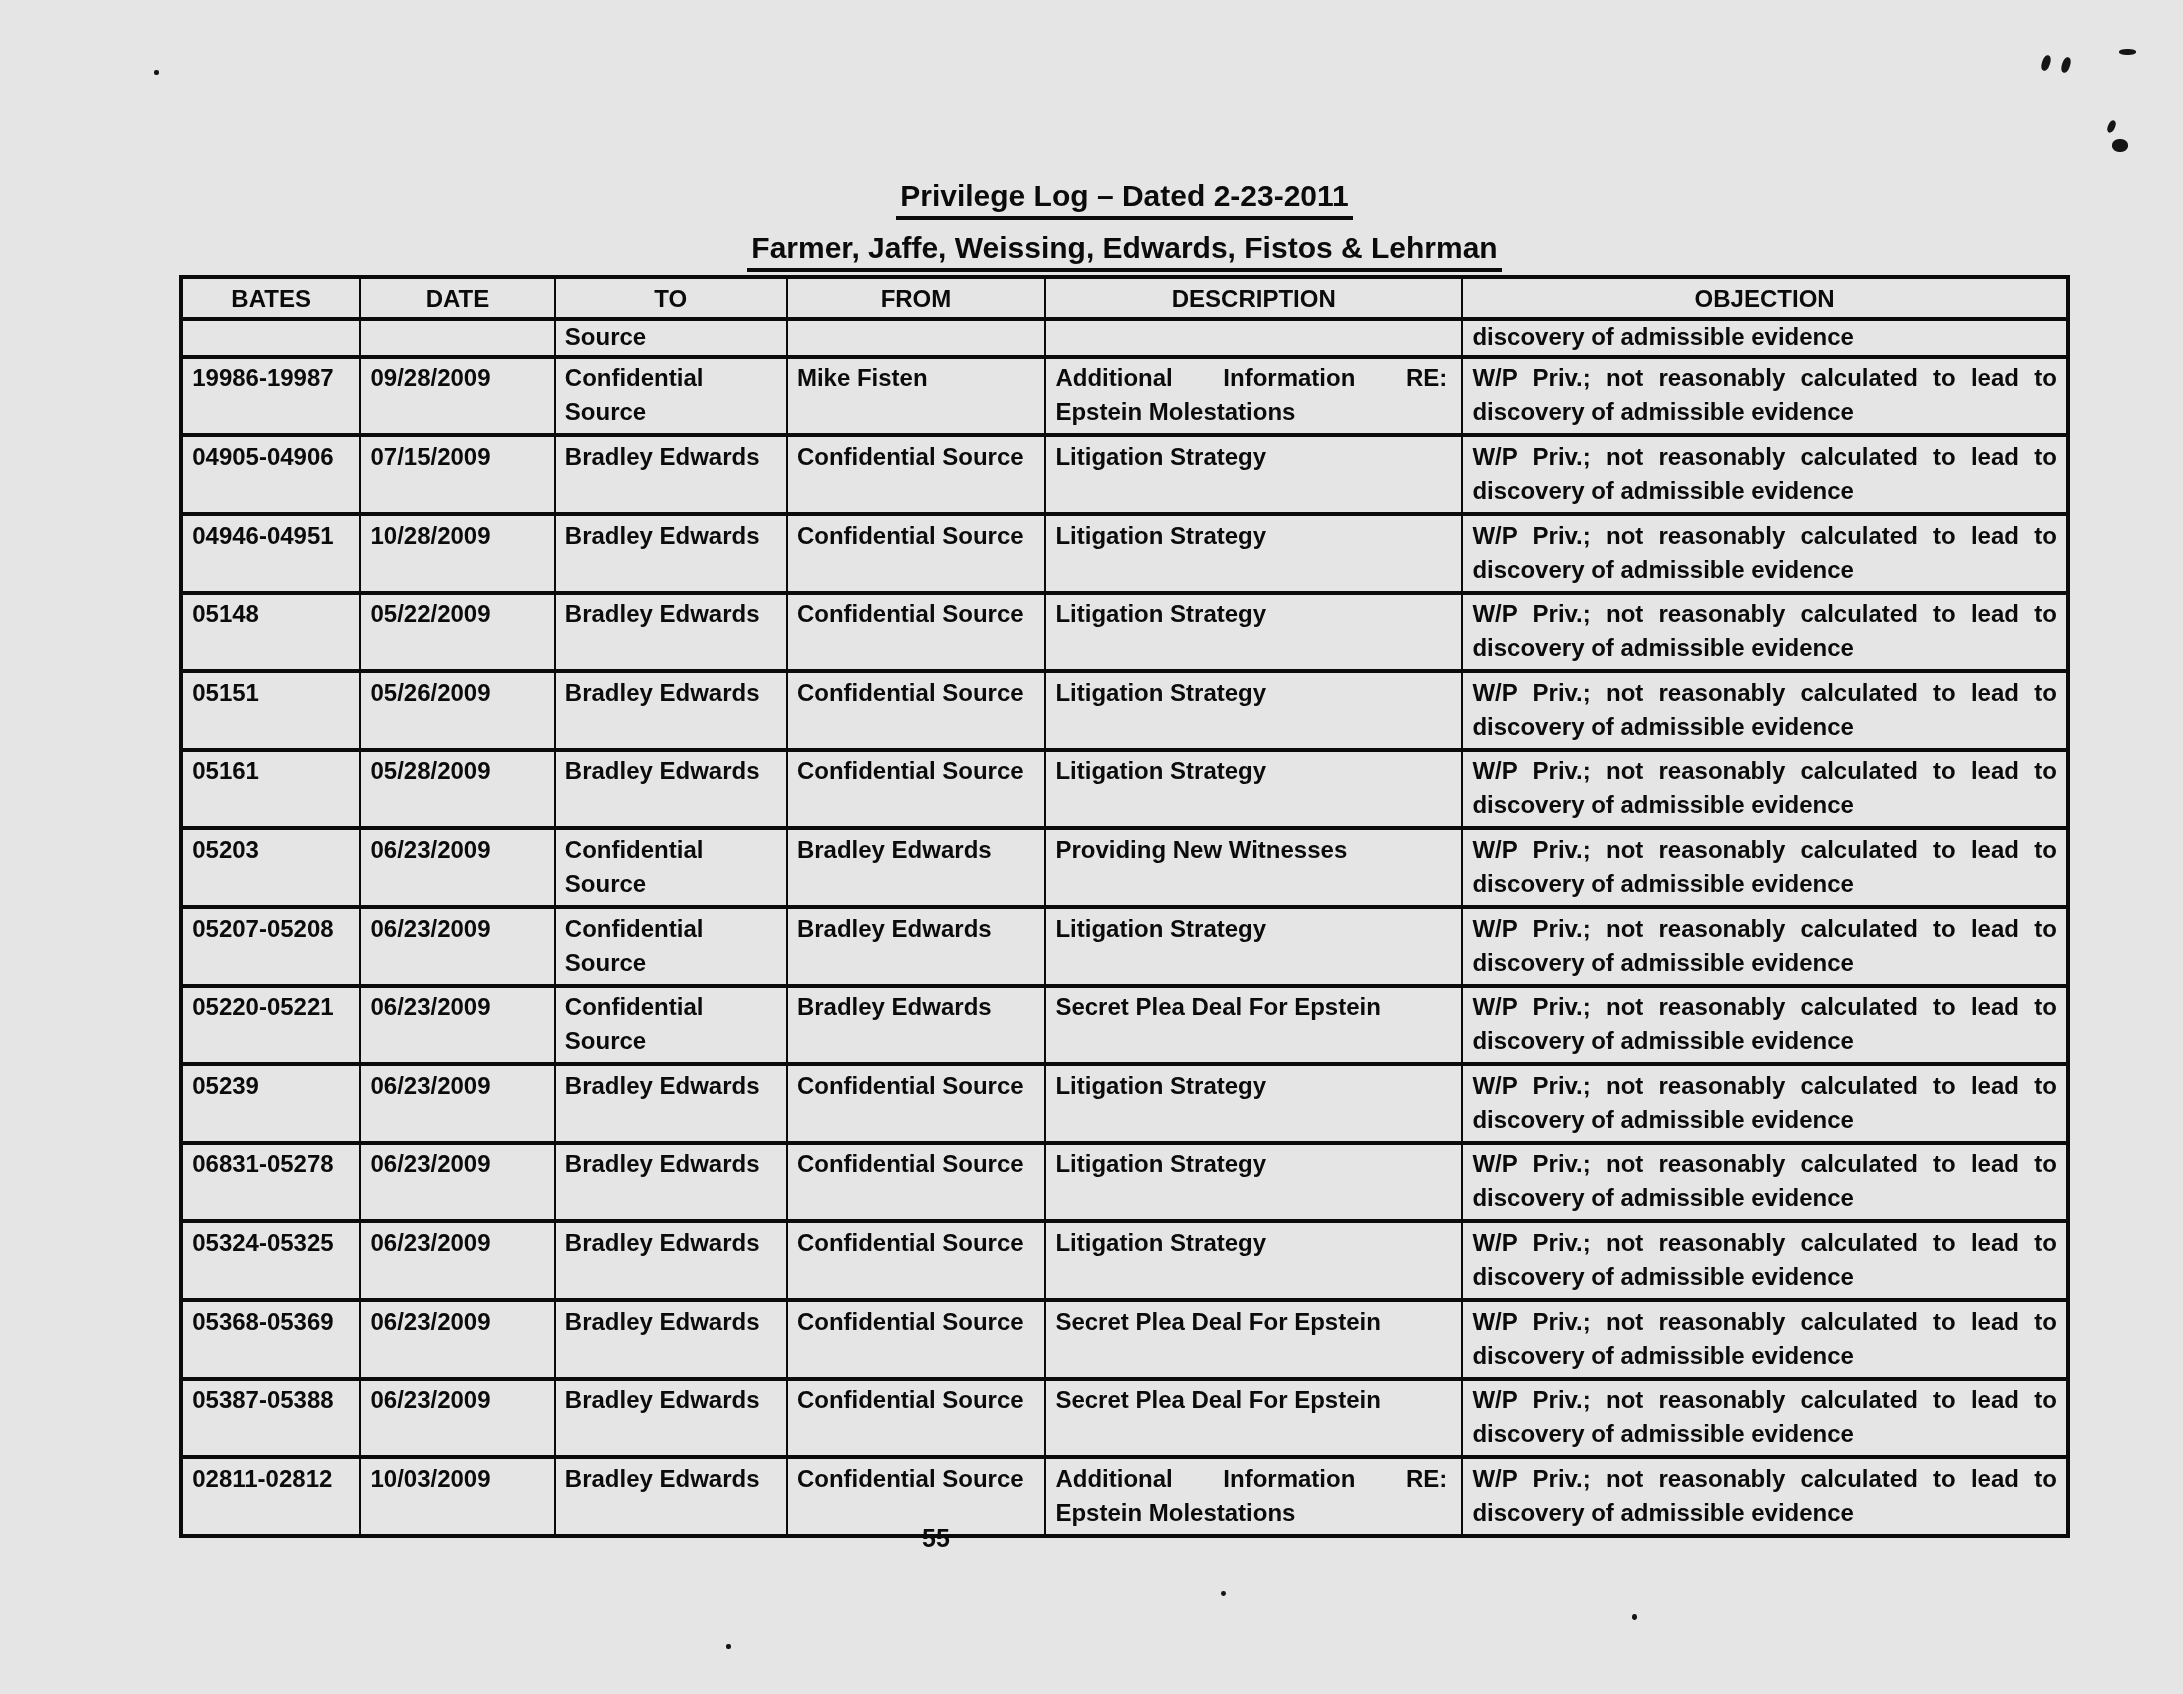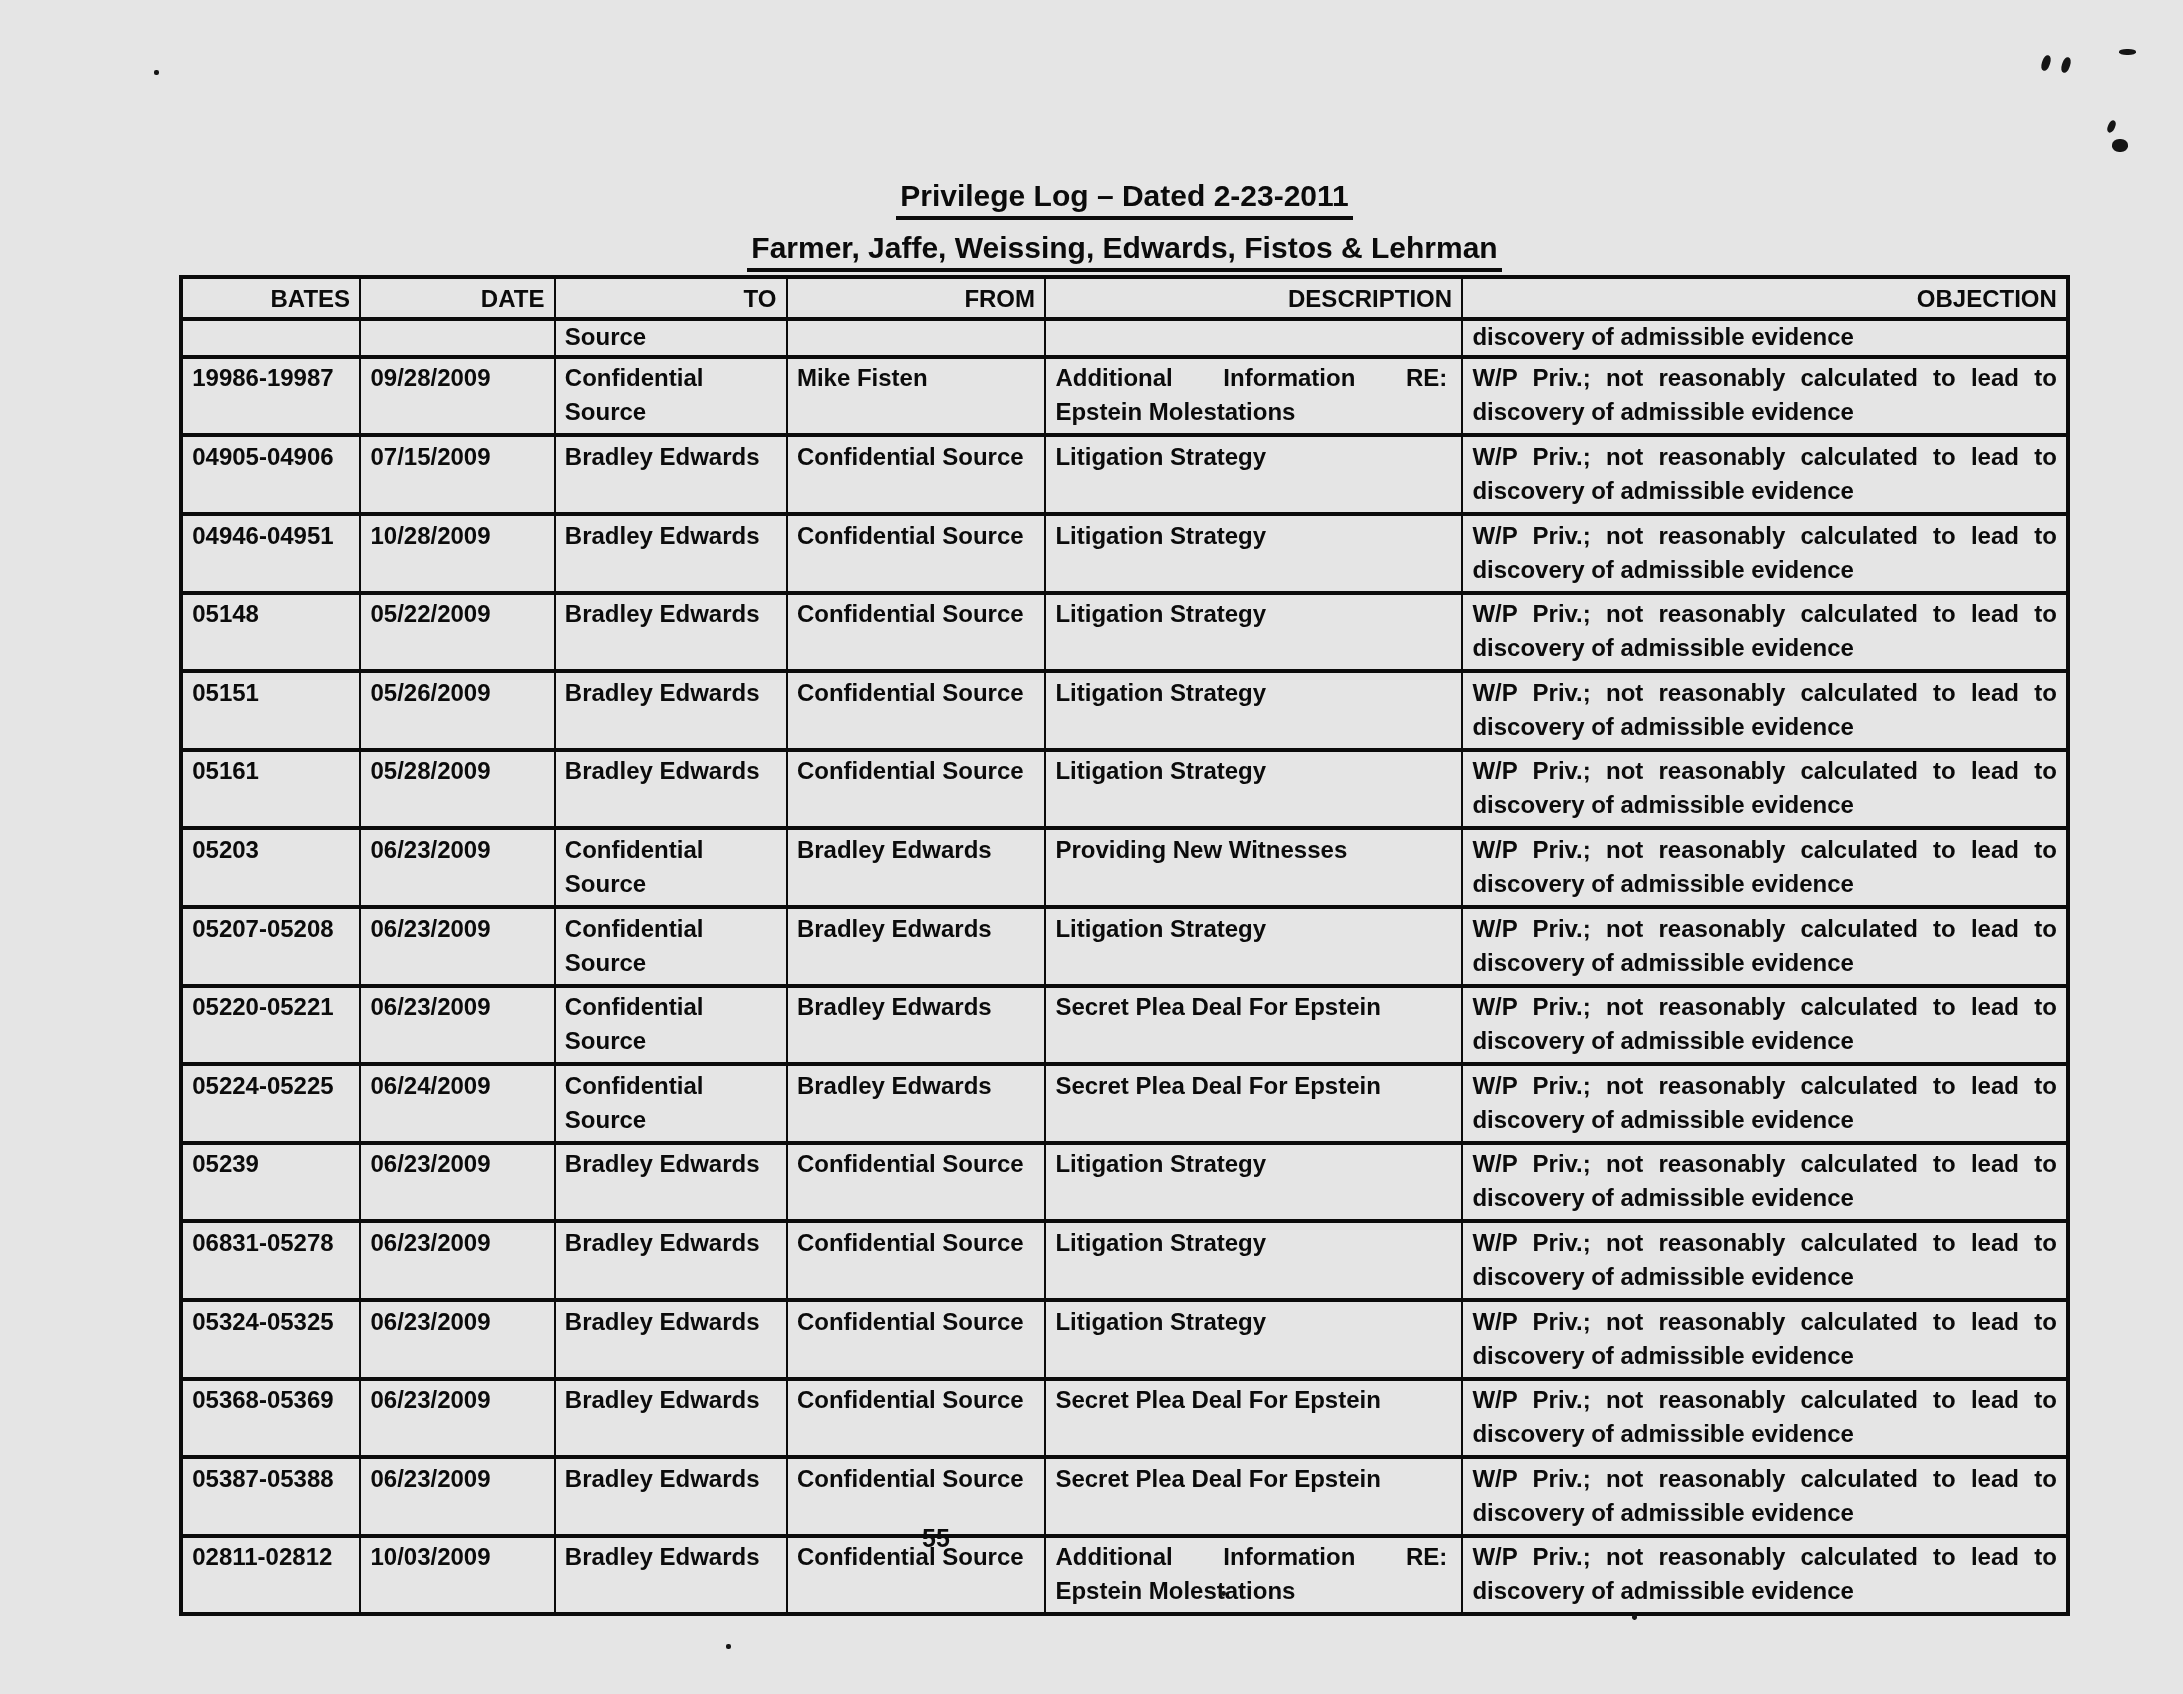--- a/index.html
+++ b/index.html
@@ -55,21 +55,21 @@
     border-right: 2.6px solid #0b0b0b;
     border-top: 4.6px solid #0b0b0b;
     border-bottom: 4.6px solid #0b0b0b;
     vertical-align: top;
     font-weight: bold;
     overflow: hidden;
   }
   thead tr { height: 41px; }
   th {
     font-size: 24px;
-    text-align: right;
+    text-align: center;
     padding: 2.6px 9.2px 2.6px 9.2px;
     line-height: 33px;
   }
   tbody tr { height: 73px; }
   tbody tr.row-partial { height: 34px; }
   td {
     font-size: 24px;
     padding: 2.6px 9.2px 4px 9.2px;
     line-height: 34px;
     text-align: left;
@@ -204,28 +204,20 @@
   </tr>
         <tr>
     <td class="c-bates">05220-05221</td>
     <td class="c-date">06/23/2009</td>
     <td class="c-to">Confidential Source</td>
     <td class="c-from">Bradley Edwards</td>
     <td class="c-desc">Secret Plea Deal For Epstein</td>
     <td class="c-obj">W/P Priv.; not reasonably calculated to lead to discovery of admissible evidence</td>
   </tr>
         <tr>
-    <td class="c-bates">05224-05225</td>
-    <td class="c-date">06/24/2009</td>
-    <td class="c-to">Confidential Source</td>
-    <td class="c-from">Bradley Edwards</td>
-    <td class="c-desc">Secret Plea Deal For Epstein</td>
-    <td class="c-obj">W/P Priv.; not reasonably calculated to lead to discovery of admissible evidence</td>
-  </tr>
-        <tr>
     <td class="c-bates">05239</td>
     <td class="c-date">06/23/2009</td>
     <td class="c-to">Bradley Edwards</td>
     <td class="c-from">Confidential Source</td>
     <td class="c-desc">Litigation Strategy</td>
     <td class="c-obj">W/P Priv.; not reasonably calculated to lead to discovery of admissible evidence</td>
   </tr>
         <tr>
     <td class="c-bates">06831-05278</td>
     <td class="c-date">06/23/2009</td>

